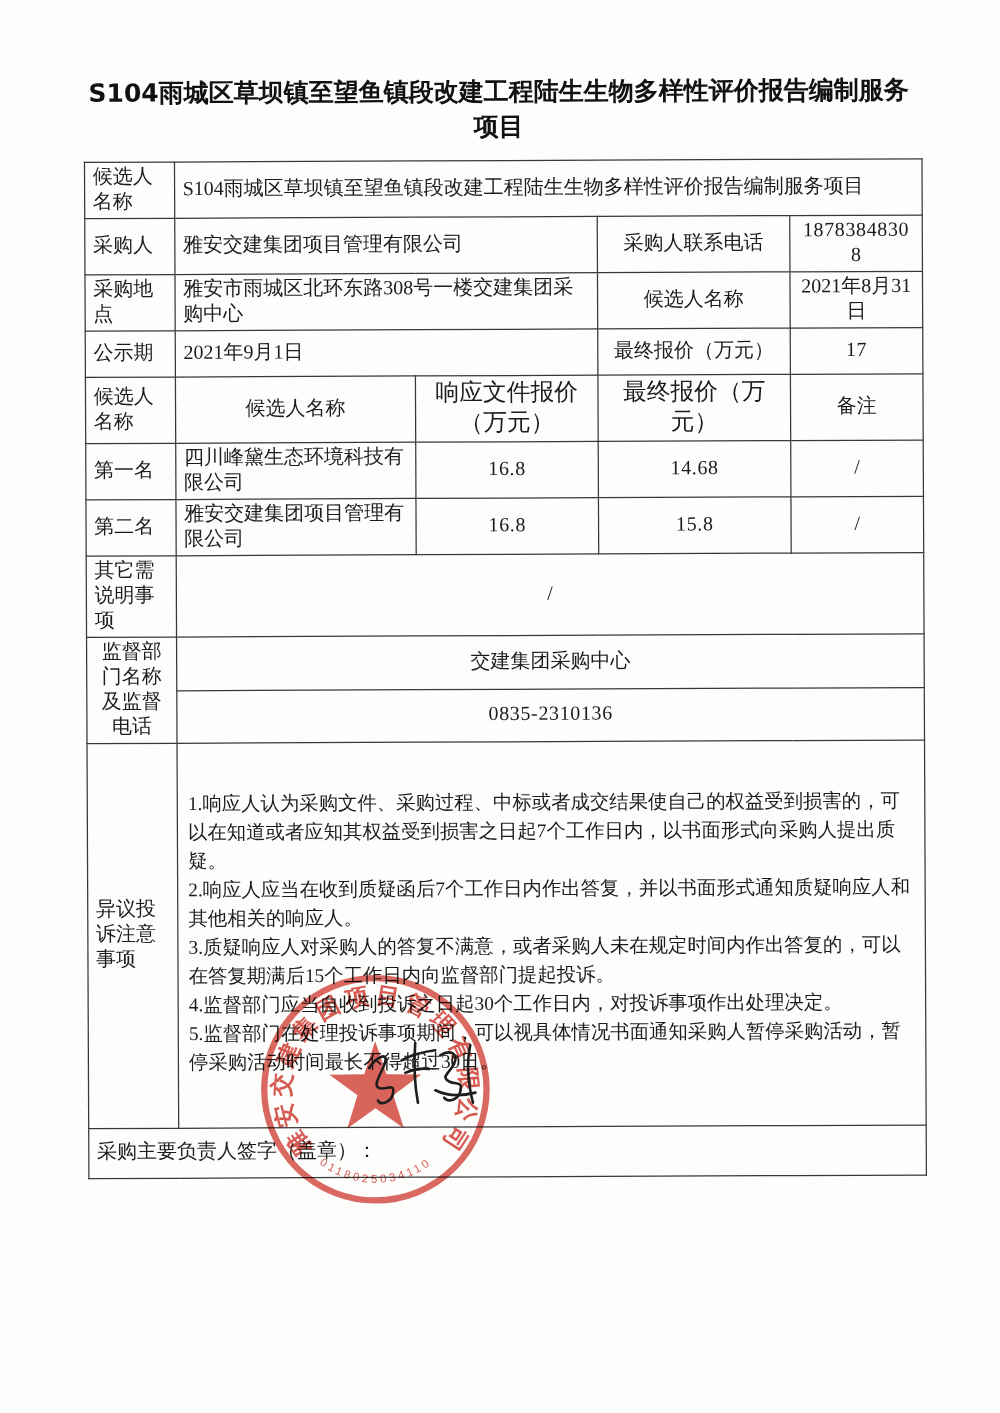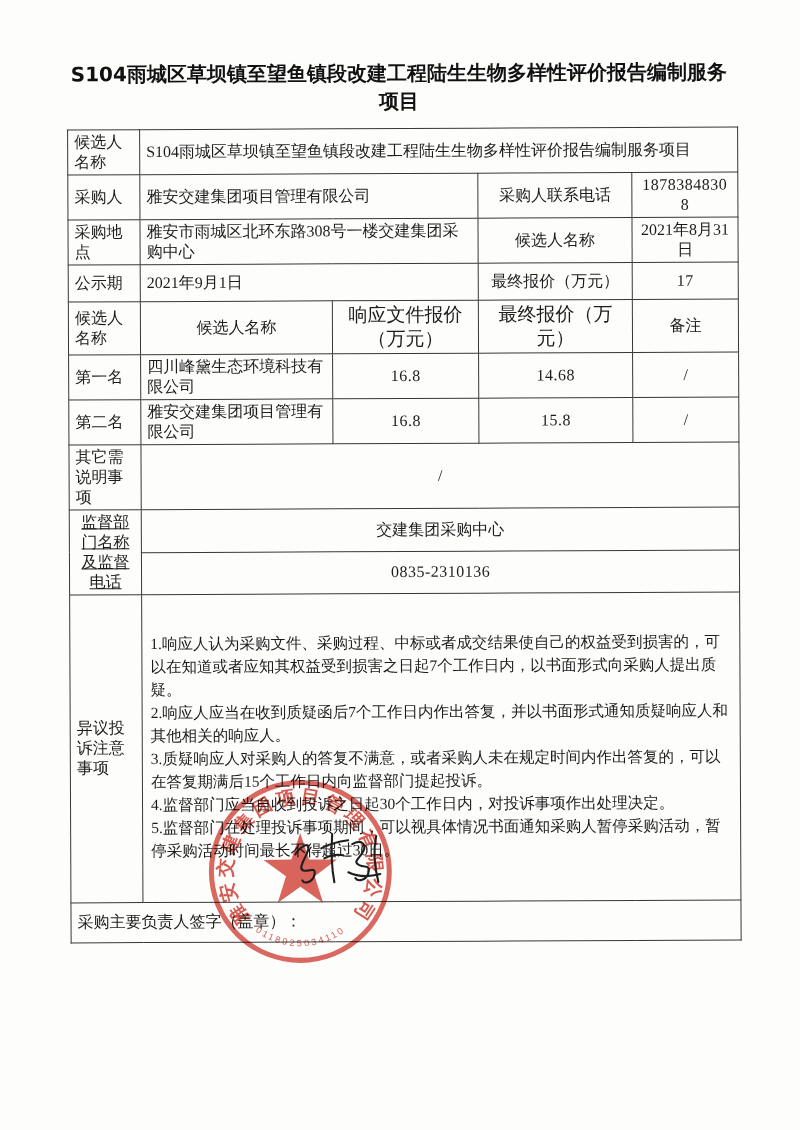--- a/index.html
+++ b/index.html
@@ -27,21 +27,21 @@
     width:670px;border-collapse:collapse;table-layout:fixed;
   }
   table.main td{
     border:1px solid #383838;
     font-size:16px;line-height:1.25;
     padding:2px 6px;vertical-align:middle;
     word-break:break-all;
   }
   td.lbl{padding:2px 3px;font-size:15.5px;}
   td.ctr{text-align:center;}
-  td.lbl-ctr{text-align:center;padding:2px 2px;font-size:15.5px;text-decoration:underline;}
+  td.lbl-ctr{text-align:center;padding:2px 2px;font-size:15.5px;}
   .num{letter-spacing:0.5px;}
   .objection-text{font-size:15.5px;line-height:1.48;padding:0 2px;}
   .objection-text div{margin:0;}
   .sig-cell{font-size:16px;}
   
   .stamp{
     position:absolute;left:202px;top:775px;width:192px;height:192px;
     opacity:0.88;mix-blend-mode:multiply;pointer-events:none;
   }
   .stamp svg{width:100%;height:100%;}

